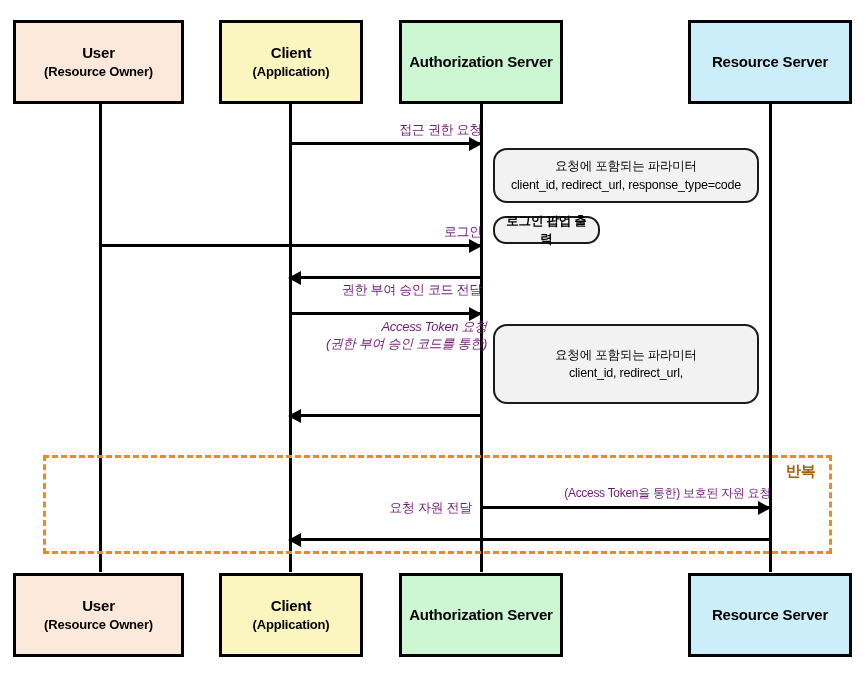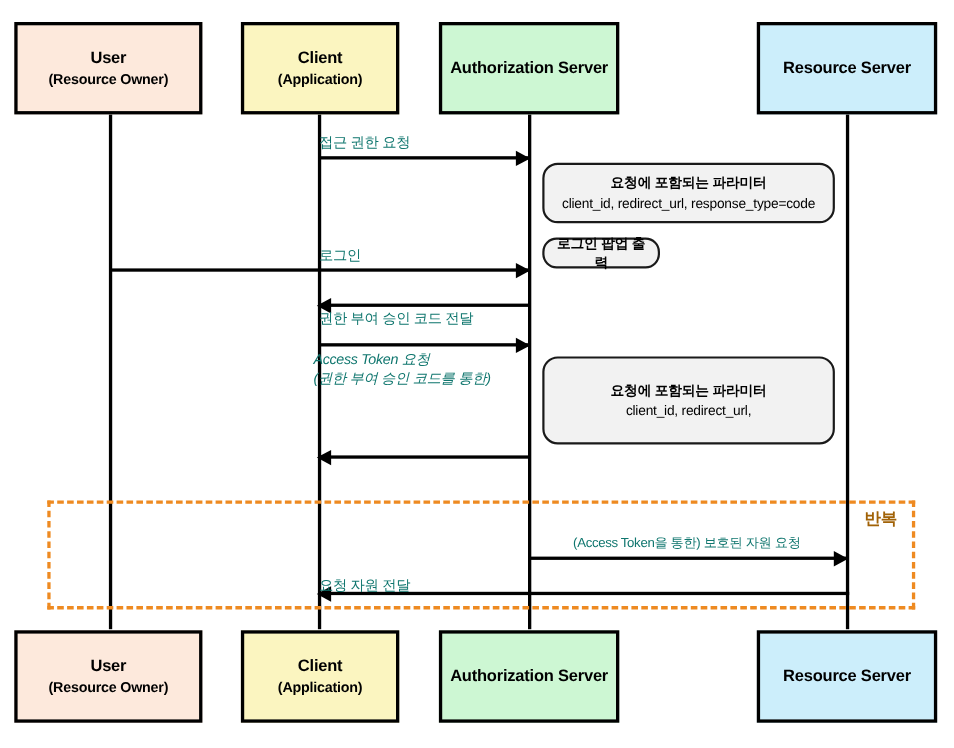--- a/index.html
+++ b/index.html
@@ -54,48 +54,48 @@
     width: 0;
     height: 0;
     border-top: 7px solid transparent;
     border-bottom: 7px solid transparent;
   }
   .arrowhead.right { border-left: 13px solid #000000; }
   .arrowhead.left  { border-right: 13px solid #000000; }
 
   .msg-label {
     position: absolute;
-    text-align: left;
+    text-align: right;
     font-size: 13px;
-    color: #0f766e;
+    color: #701a75;
     line-height: 1.3;
     white-space: nowrap;
     letter-spacing: -0.3px;
   }
-  .msg-label.small { font-size: 12px; padding-left: 40px; }
+  .msg-label.small { font-size: 12px; }
 
   
   .note {
     position: absolute;
     box-sizing: border-box;
     background: #f2f2f2;
     border: 2px solid #1a1a1a;
     border-radius: 14px;
     display: flex;
     flex-direction: column;
     align-items: center;
     justify-content: center;
     text-align: center;
     font-size: 12.5px;
     color: #000000;
     line-height: 1.45;
     padding: 4px 8px;
     letter-spacing: -0.2px;
   }
-  .note .note-title { font-weight: bold; }
+  .note .note-title { font-weight: normal; }
   .note.compact {
     font-weight: bold;
     border-radius: 13px;
     font-size: 12.5px;
   }
 
   
   .repeat-frame {
     position: absolute;
     box-sizing: border-box;
@@ -176,21 +176,21 @@
 
   <div class="repeat-frame" style="left:43px; top:455px; width:789px; height:99px;"></div>
   <div class="repeat-label" style="left:786px; top:462px;">반복</div>
 
   <div class="msg" style="left:481px; top:506px; width:290px;"></div>
   <div class="arrowhead right" style="left:758px; top:500.5px;"></div>
   <div class="msg-label small" style="left:481px; top:486px; width:290px;">(Access Token을 통한) 보호된 자원 요청</div>
 
   <div class="msg" style="left:290px; top:538px; width:482px;"></div>
   <div class="arrowhead left" style="left:288px; top:532.5px;"></div>
-  <div class="msg-label" style="left:290px; top:524px; width:182px;">요청 자원 전달</div>
+  <div class="msg-label" style="left:290px; top:500px; width:182px;">요청 자원 전달</div>
 
   <div class="actor-box" style="left:13px; top:573px; width:171px; height:84px; background:#FDE9DC;">
     <div>User</div>
     <div class="line2">(Resource Owner)</div>
   </div>
 
   <div class="actor-box" style="left:219px; top:573px; width:144px; height:84px; background:#FBF5C0;">
     <div>Client</div>
     <div class="line2">(Application)</div>
   </div>

